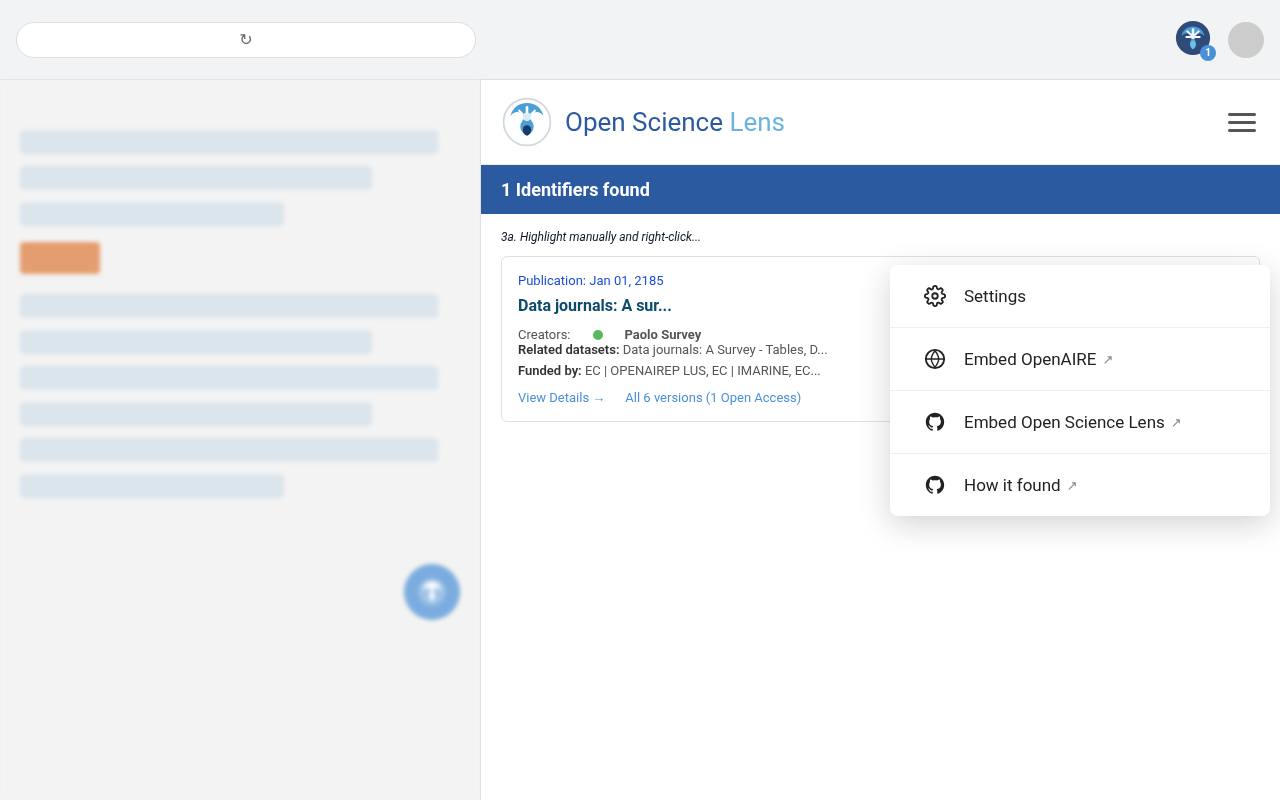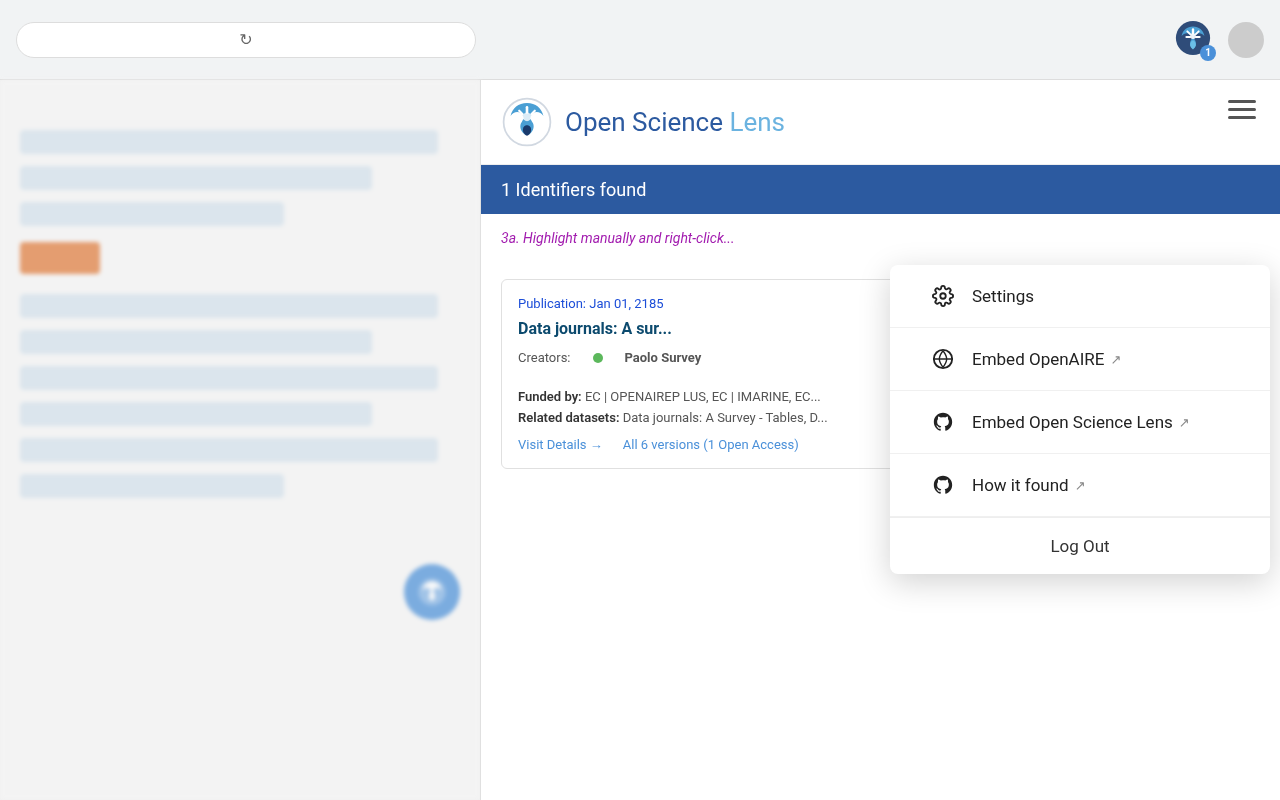--- a/index.html
+++ b/index.html
@@ -135,20 +135,21 @@
       background: white;
       display: flex;
       flex-direction: column;
       border-left: 1px solid #e0e0e0;
       position: relative;
       filter: blur(0.5px);
     }
 
     .osl-header {
       display: flex;
+      align-items: center;
       padding: 16px 20px;
       background: white;
       border-bottom: 1px solid #eee;
       position: relative;
     }
     .osl-logo {
       display: flex;
       align-items: center;
       gap: 12px;
       flex: 1;
@@ -172,33 +173,33 @@
       background: #555;
       border-radius: 2px;
     }
 
     
     .results-banner {
       background: #2c5aa0;
       color: white;
       padding: 14px 20px;
       font-size: 18px;
-      font-weight: 400;
+      font-weight: 700;
     }
 
     
     .osl-content {
       flex: 1;
       padding: 16px 20px;
       overflow: hidden;
     }
     .instruction-text {
-      font-size: 14px;
-      color: #a21caf;
-      margin-bottom: 33px;
+      font-size: 12px;
+      color: #0f172a;
+      margin-bottom: 12px;
       font-style: italic;
     }
     .result-card {
       border: 1px solid #e0e0e0;
       border-radius: 6px;
       padding: 16px;
       margin-top: 8px;
     }
     .result-meta {
       font-size: 13px;
@@ -207,21 +208,21 @@
     }
     .result-title {
       font-size: 16px;
       font-weight: 700;
       color: #0c4a6e;
       margin-bottom: 12px;
     }
     .result-creator {
       font-size: 13px;
       color: #555;
-      margin-bottom: 24px;
+      margin-bottom: 0;
       display: flex;
       align-items: center;
       gap: 22px;
     }
     .green-dot {
       width: 10px;
       height: 10px;
       background: #5cb85c;
       border-radius: 50%;
       display: inline-block;
@@ -256,21 +257,21 @@
       background: white;
       border-radius: 8px;
       box-shadow: 0 8px 32px rgba(0,0,0,0.18);
       z-index: 1000;
       overflow: hidden;
     }
     .dropdown-item {
       display: flex;
       align-items: center;
       gap: 16px;
-      padding: 18px 40px;
+      padding: 18px 32px;
       font-size: 17px;
       color: #222;
       cursor: pointer;
       border-bottom: 1px solid #f0f0f0;
       transition: background 0.15s;
     }
     .dropdown-item:last-child {
       border-bottom: none;
     }
     .dropdown-icon {
@@ -383,29 +384,29 @@
 
       <div class="result-card">
         <div class="result-meta">Publication: Jan 01, 2185</div>
         <div class="result-title">Data journals: A sur...</div>
         <div class="result-creator">
           <span>Creators:</span>
           <span class="green-dot"></span>
           <strong>Paolo Survey</strong>
         </div>
         <div class="result-field">
+          <strong>Related datasets:</strong>
+          <span>Data journals: A Survey - Tables, D...</span>
+        </div>
+        <div class="result-field">
           <strong>Funded by:</strong>
           <span>EC | OPENAIREP LUS, EC | IMARINE, EC...</span>
         </div>
-        <div class="result-field">
-          <strong>Related datasets:</strong>
-          <span>Data journals: A Survey - Tables, D...</span>
-        </div>
         <div class="result-actions">
-          <a class="link-blue">Visit Details →</a>
+          <a class="link-blue">View Details →</a>
           <a class="link-blue">All 6 versions (1 Open Access)</a>
         </div>
       </div>
     </div>
 
     <div class="dropdown-menu">
 
       <div class="dropdown-item">
         <div class="dropdown-icon">
           <svg width="22" height="22" viewBox="0 0 24 24" fill="none" stroke="#222" stroke-width="2" stroke-linecap="round" stroke-linejoin="round">
@@ -450,18 +451,15 @@
           <svg width="22" height="22" viewBox="0 0 24 24" fill="none" xmlns="http://www.w3.org/2000/svg">
             <path fill-rule="evenodd" clip-rule="evenodd" d="M12 2C6.477 2 2 6.477 2 12c0 4.418 2.865 8.166 6.839 9.489.5.092.682-.217.682-.482 0-.237-.008-.866-.013-1.7-2.782.604-3.369-1.34-3.369-1.34-.454-1.154-1.11-1.462-1.11-1.462-.908-.62.069-.608.069-.608 1.003.07 1.531 1.03 1.531 1.03.892 1.529 2.341 1.087 2.91.831.092-.646.35-1.087.636-1.337-2.22-.253-4.555-1.11-4.555-4.943 0-1.091.39-1.984 1.029-2.683-.103-.253-.446-1.27.098-2.647 0 0 .84-.268 2.75 1.026A9.578 9.578 0 0112 6.836c.85.004 1.705.115 2.504.337 1.909-1.294 2.747-1.026 2.747-1.026.546 1.377.203 2.394.1 2.647.64.699 1.028 1.592 1.028 2.683 0 3.842-2.339 4.687-4.566 4.935.359.309.678.919.678 1.852 0 1.336-.012 2.415-.012 2.743 0 .267.18.578.688.48C19.138 20.163 22 16.418 22 12c0-5.523-4.477-10-10-10z" fill="#222"></path>
           </svg>
         </div>
         <div class="dropdown-label">
           <span>How it found</span>
           <span class="external-link-icon">↗</span>
         </div>
       </div>
 
-      <div class="logout-item">
-        <span>Log Out</span>
-      </div>
     </div>
   </div>
 </div>
 
 </body></html>

